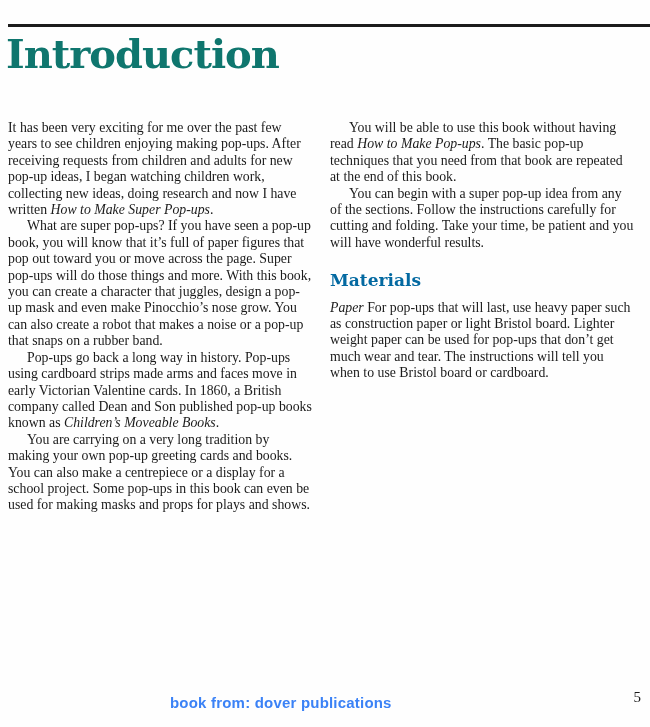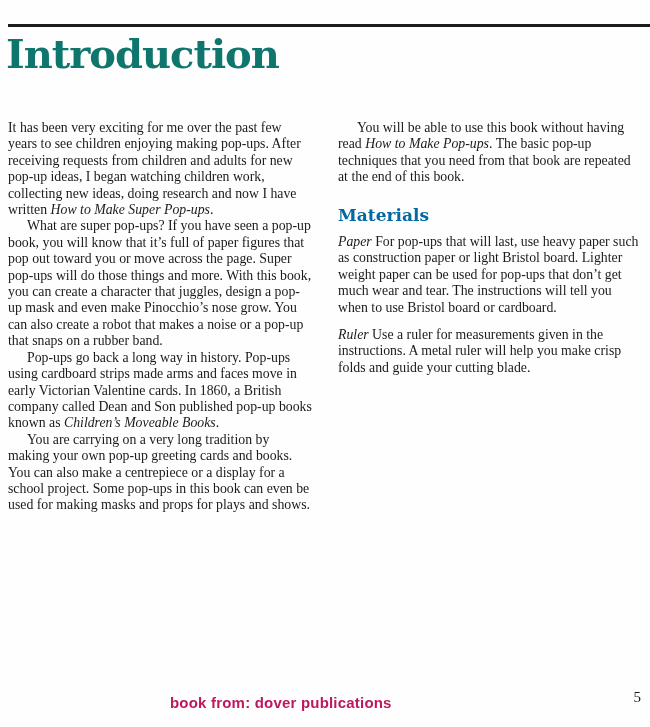--- a/index.html
+++ b/index.html
@@ -18,21 +18,21 @@
   .page-title {
     position:absolute; left:6px; top:30px; margin:0;
     font-family:"DejaVu Serif",serif;
     font-weight:bold;
     font-size:40px;
     letter-spacing:-1px;
     color:#0f766e;
   }
   .columns {
     position:absolute; top:120px; left:8px; width:637px;
-    display:flex; gap:25px;
+    display:flex; gap:17px;
   }
   .col {
     width:305px;
     font-size:13.8px;
     line-height:16.4px;
   }
   .para { margin:0; }
   .para.indent { text-indent:19px; }
   .para em { font-style:italic;text-align:center; }
   .materials-heading {
@@ -66,23 +66,23 @@
 
   <div class="col">
     <p class="para"><span>It has been very exciting for me over the past few years to see children enjoying making pop-ups. After receiving requests from children and adults for new pop-up ideas, I began watching children work, collecting new ideas, doing research and now I have written </span><em>How to Make Super Pop-ups</em><span>.</span></p>
     <p class="para indent"><span>What are super pop-ups? If you have seen a pop-up book, you will know that it’s full of paper figures that pop out toward you or move across the page. Super pop-ups will do those things and more. With this book, you can create a character that juggles, design a pop-up mask and even make Pinocchio’s nose grow. You can also create a robot that makes a noise or a pop-up that snaps on a rubber band.</span></p>
     <p class="para indent"><span>Pop-ups go back a long way in history. Pop-ups using cardboard strips made arms and faces move in early Victorian Valentine cards. In 1860, a British company called Dean and Son published pop-up books known as </span><em>Children’s Moveable Books</em><span>.</span></p>
     <p class="para indent"><span>You are carrying on a very long tradition by making your own pop-up greeting cards and books. You can also make a centrepiece or a display for a school project. Some pop-ups in this book can even be used for making masks and props for plays and shows.</span></p>
   </div>
 
   <div class="col">
     <p class="para indent"><span>You will be able to use this book without having read </span><em>How to Make Pop-ups</em><span>. The basic pop-up techniques that you need from that book are repeated at the end of this book.</span></p>
+    <p class="para indent"><span>You can begin with a super pop-up idea from any of the sections. Follow the instructions carefully for cutting and folding. Take your time, be patient and you will have wonderful results.</span></p>
 
     <h2 class="materials-heading">Materials</h2>
 
     <p class="para mat"><em>Paper</em><span> For pop-ups that will last, use heavy paper such as construction paper or light Bristol board. Lighter weight paper can be used for pop-ups that don’t get much wear and tear. The instructions will tell you when to use Bristol board or cardboard.</span></p>
-    <p class="para mat"><em>Ruler</em><span> Use a ruler for measurements given in the instructions. A metal ruler will help you make crisp folds and guide your cutting blade.</span></p>
   </div>
 
 </div>
 
-<div class="credit-line" style="color: #be185d;">book from: dover publications</div>
+<div class="credit-line" style="color: #3b82f6;">book from: dover publications</div>
 <div class="page-number">5</div>
 
 </body></html>

